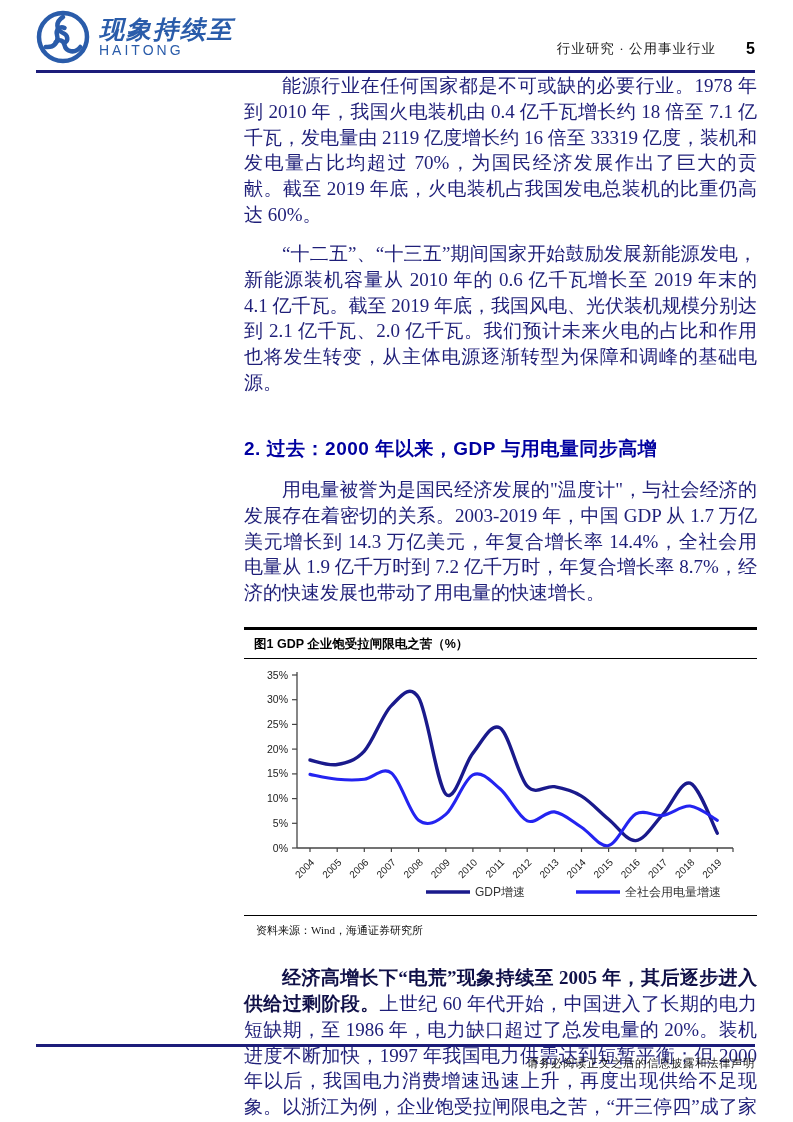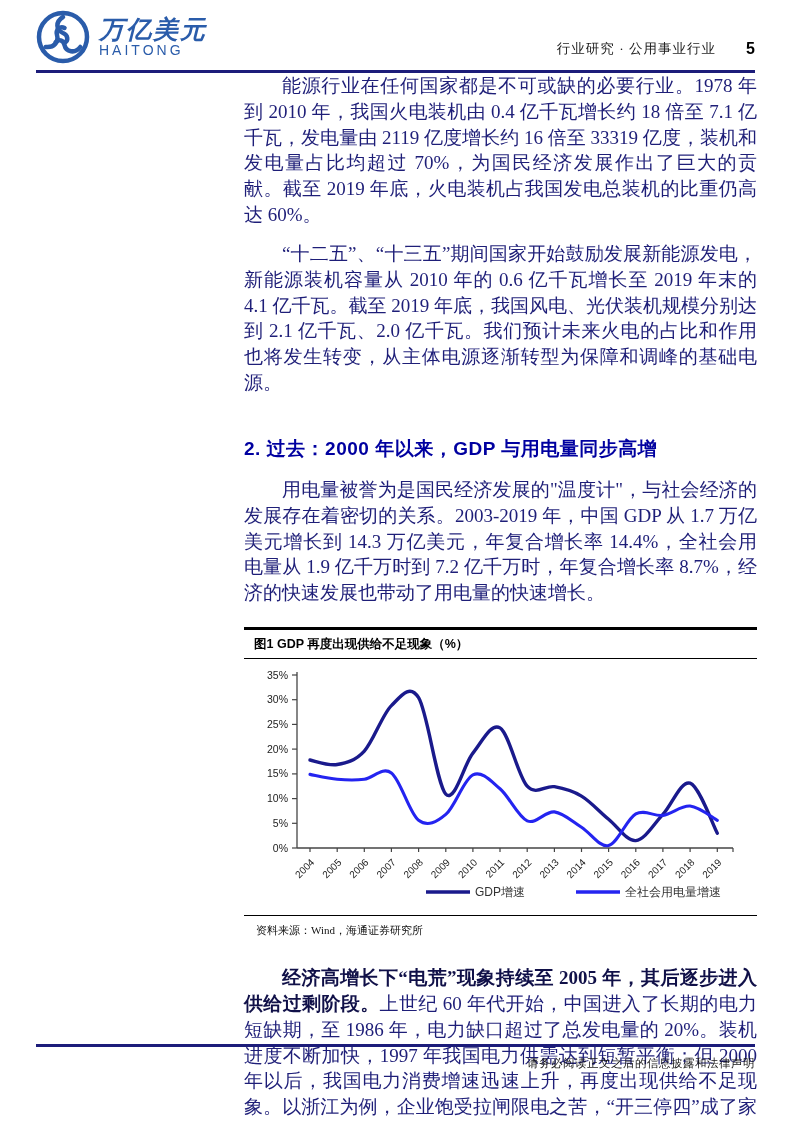--- a/index.html
+++ b/index.html
@@ -57,41 +57,41 @@
     <div class="logo">
       <svg width="54" height="54" viewBox="0 0 54 54">
         <circle cx="27" cy="27" r="24" fill="none" stroke="#2a5caa" stroke-width="4.5"></circle>
         <g stroke="#2a5caa" stroke-width="4.5" fill="none" stroke-linecap="round">
           <path d="M27 7 C19 12 20 20 27 23 C32 25 33 31 28 33"></path>
           <path d="M9.7 37 C18 38 23 32 21 25 C19.5 20 24 15.5 28.5 18"></path>
           <path d="M44.3 37 C39 44 30 42 28.5 35 C27.5 30 22 28.5 19.5 32.5"></path>
         </g>
       </svg>
       <div class="logo-text">
-        <span class="brand-cn">万亿美元</span>
+        <span class="brand-cn">现象持续至</span>
         <span class="brand-en">HAITONG</span>
       </div>
     </div>
     <div class="hdr-right">
       <span class="doc-type">行业研究 · 公用事业行业</span>
       <span class="page-num">5</span>
     </div>
   </header>
   <div class="rule"></div>
 
   <main class="content">
 
     <p class="body">能源行业在任何国家都是不可或缺的必要行业。1978 年到 2010 年，我国火电装机由 0.4 亿千瓦增长约 18 倍至 7.1 亿千瓦，发电量由 2119 亿度增长约 16 倍至 33319 亿度，装机和发电量占比均超过 70%，为国民经济发展作出了巨大的贡献。截至 2019 年底，火电装机占我国发电总装机的比重仍高达 60%。</p>
     <p class="body">“十二五”、“十三五”期间国家开始鼓励发展新能源发电，新能源装机容量从 2010 年的 0.6 亿千瓦增长至 2019 年末的 4.1 亿千瓦。截至 2019 年底，我国风电、光伏装机规模分别达到 2.1 亿千瓦、2.0 亿千瓦。我们预计未来火电的占比和作用也将发生转变，从主体电源逐渐转型为保障和调峰的基础电源。</p>
 
     <h1 class="sec" id="sec2">2. 过去：2000 年以来，GDP 与用电量同步高增</h1>
     <p class="body">用电量被誉为是国民经济发展的"温度计"，与社会经济的发展存在着密切的关系。2003-2019 年，中国 GDP 从 1.7 万亿美元增长到 14.3 万亿美元，年复合增长率 14.4%，全社会用电量从 1.9 亿千万时到 7.2 亿千万时，年复合增长率 8.7%，经济的快速发展也带动了用电量的快速增长。</p>
 
     <figure class="fig">
-      <figcaption class="fig-title">图1  GDP 再度出现供给不足现象（%）</figcaption>
+      <figcaption class="fig-title">图1  GDP 企业饱受拉闸限电之苦（%）</figcaption>
       <div class="chart-wrap" id="chart"><svg width="513" height="252" viewBox="0 0 513 252">
             <line x1="53" y1="13" x2="53" y2="189" stroke="#444" stroke-width="1.3"></line>
             <line x1="53" y1="189" x2="489" y2="189" stroke="#444" stroke-width="1.3"></line>
             <line x1="48" y1="189" x2="53" y2="189" stroke="#444" stroke-width="1.2"></line>
             <text x="44" y="192.5" text-anchor="end" font-size="10.5" fill="#222" font-family="Liberation Sans, sans-serif">0%</text>
             <line x1="48" y1="164.3" x2="53" y2="164.3" stroke="#444" stroke-width="1.2"></line>
             <text x="44" y="167.8" text-anchor="end" font-size="10.5" fill="#222" font-family="Liberation Sans, sans-serif">5%</text>
             <line x1="48" y1="139.6" x2="53" y2="139.6" stroke="#444" stroke-width="1.2"></line>
             <text x="44" y="143.1" text-anchor="end" font-size="10.5" fill="#222" font-family="Liberation Sans, sans-serif">10%</text>
             <line x1="48" y1="114.9" x2="53" y2="114.9" stroke="#444" stroke-width="1.2"></line>

